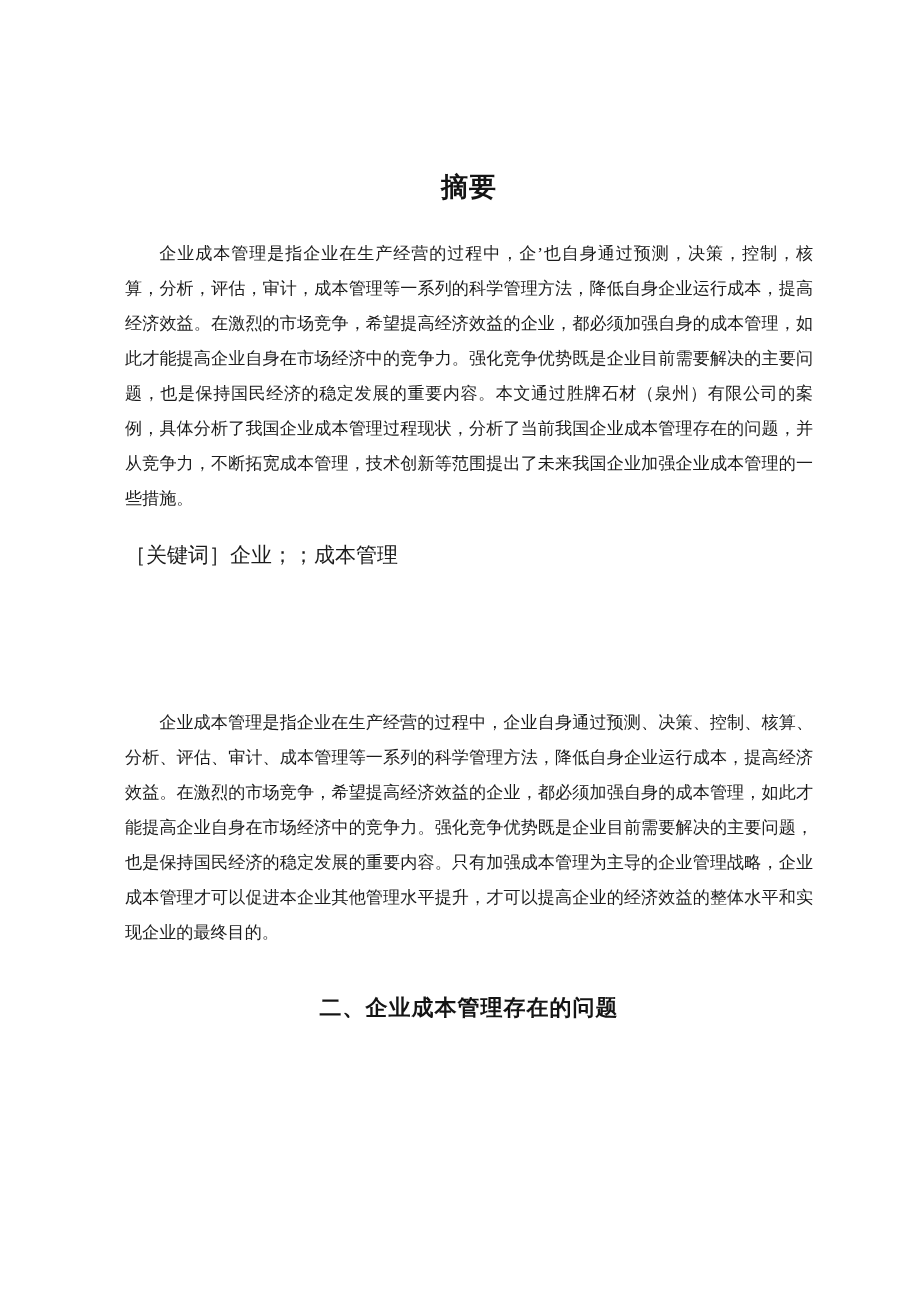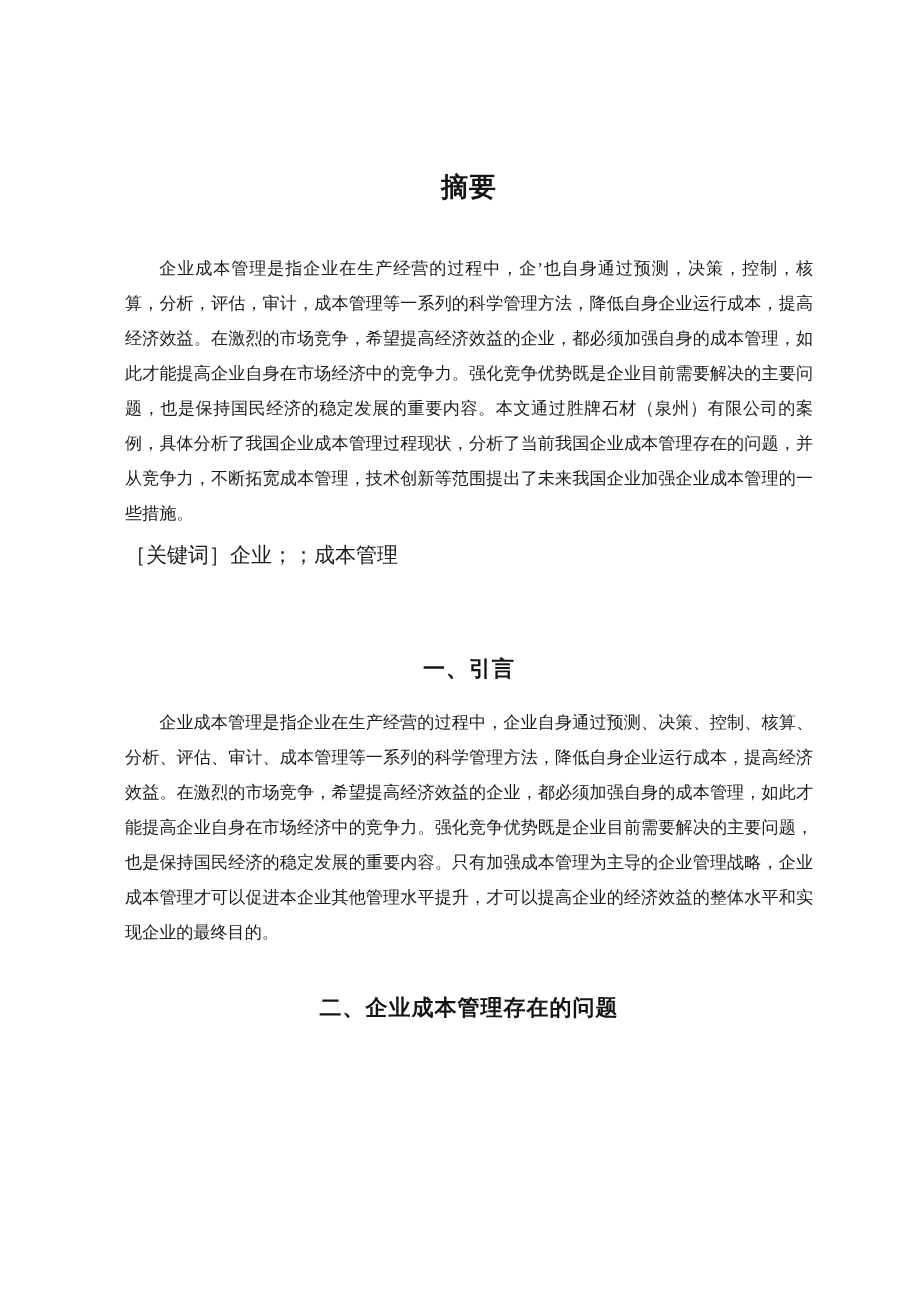--- a/index.html
+++ b/index.html
@@ -47,21 +47,21 @@
     width: 688px;
     margin: 0;
     font-size: 17.1px;
     line-height: 35px;
     text-align: justify;
     text-justify: inter-character;
     text-indent: 2em;
     word-break: normal;
     color: #1b1b1b;
   }
-  .para-abstract { top: 251px; }
+  .para-abstract { top: 236px; }
   .para-intro    { top: 705px; }
   .para-body3    { top: 1121px; }
   .keywords-line {
     position: absolute;
     left: 125px;
     top: 538px;
     width: 688px;
     margin: 0;
     font-size: 21px;
     line-height: 35px;
@@ -84,21 +84,20 @@
 <body>
 
 <div class="page">
 
   <h1 class="heading abstract-title">摘要</h1>
 
   <p class="body-para para-abstract">企业成本管理是指企业在生产经营的过程中，企’也自身通过预测，决策，控制，核算，分析，评估，审计，成本管理等一系列的科学管理方法，降低自身企业运行成本，提高经济效益。在激烈的市场竞争，希望提高经济效益的企业，都必须加强自身的成本管理，如此才能提高企业自身在市场经济中的竞争力。强化竞争优势既是企业目前需要解决的主要问题，也是保持国民经济的稳定发展的重要内容。本文通过胜牌石材（泉州）有限公司的案例，具体分析了我国企业成本管理过程现状，分析了当前我国企业成本管理存在的问题，并从竞争力，不断拓宽成本管理，技术创新等范围提出了未来我国企业加强企业成本管理的一些措施。</p>
 
   <p class="keywords-line">［关键词］企业；；成本管理</p>
 
-  <h2 class="heading section-title-1">一、引言</h2>
 
   <p class="body-para para-intro">企业成本管理是指企业在生产经营的过程中，企业自身通过预测、决策、控制、核算、分析、评估、审计、成本管理等一系列的科学管理方法，降低自身企业运行成本，提高经济效益。在激烈的市场竞争，希望提高经济效益的企业，都必须加强自身的成本管理，如此才能提高企业自身在市场经济中的竞争力。强化竞争优势既是企业目前需要解决的主要问题，也是保持国民经济的稳定发展的重要内容。只有加强成本管理为主导的企业管理战略，企业成本管理才可以促进本企业其他管理水平提升，才可以提高企业的经济效益的整体水平和实现企业的最终目的。</p>
 
   <h2 class="heading section-title-2">二、企业成本管理存在的问题</h2>
 
   <h3 class="subsection-title">1．重视生产性成本节约但忽视流通性成本管理</h3>
 
 
 </div>
 

